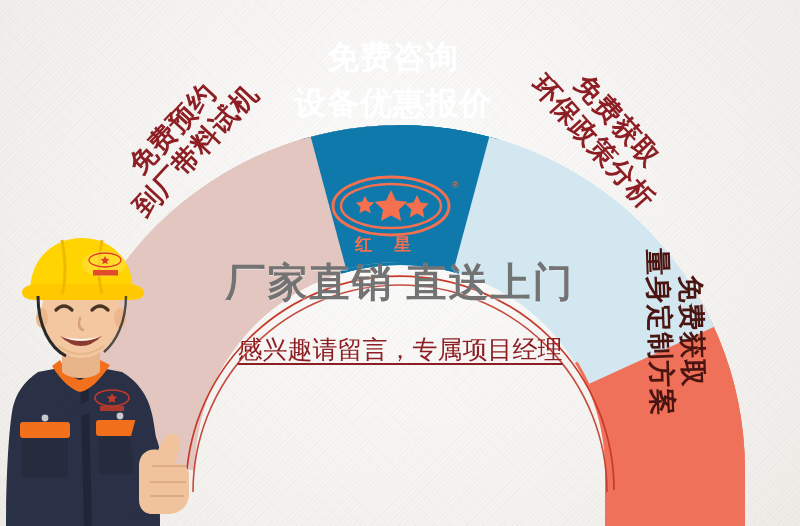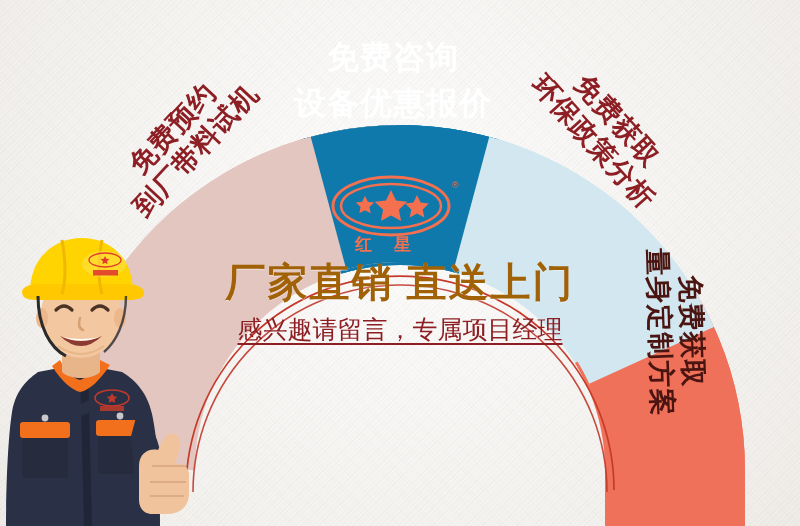--- a/index.html
+++ b/index.html
@@ -97,31 +97,31 @@
     text-align:center;
   }
   #logo-wrap{
     display:flex; justify-content:center; align-items:center;
     height:86px;
     margin-bottom:4px;
   }
   #logo-svg{ display:block; }
 
   #headline{
-    color:#a16207;
+    color:#737373;
     font-size:40px;
     font-weight:700;
     letter-spacing:2px;
     line-height:1.1;
     margin-top:2px;
     white-space:nowrap;
     text-shadow:0 1px 0 rgba(255,255,255,0.4);
   }
   #subcopy{
-    margin-top:4px;
+    margin-top:24px;
     color:#8d1f24;
     font-size:25px;
     font-weight:500;
     line-height:1.75;
   }
   #subcopy .sub-ln{
     display:block;
     text-decoration:underline;
     text-underline-offset:5px;
     text-decoration-thickness:1.6px;

